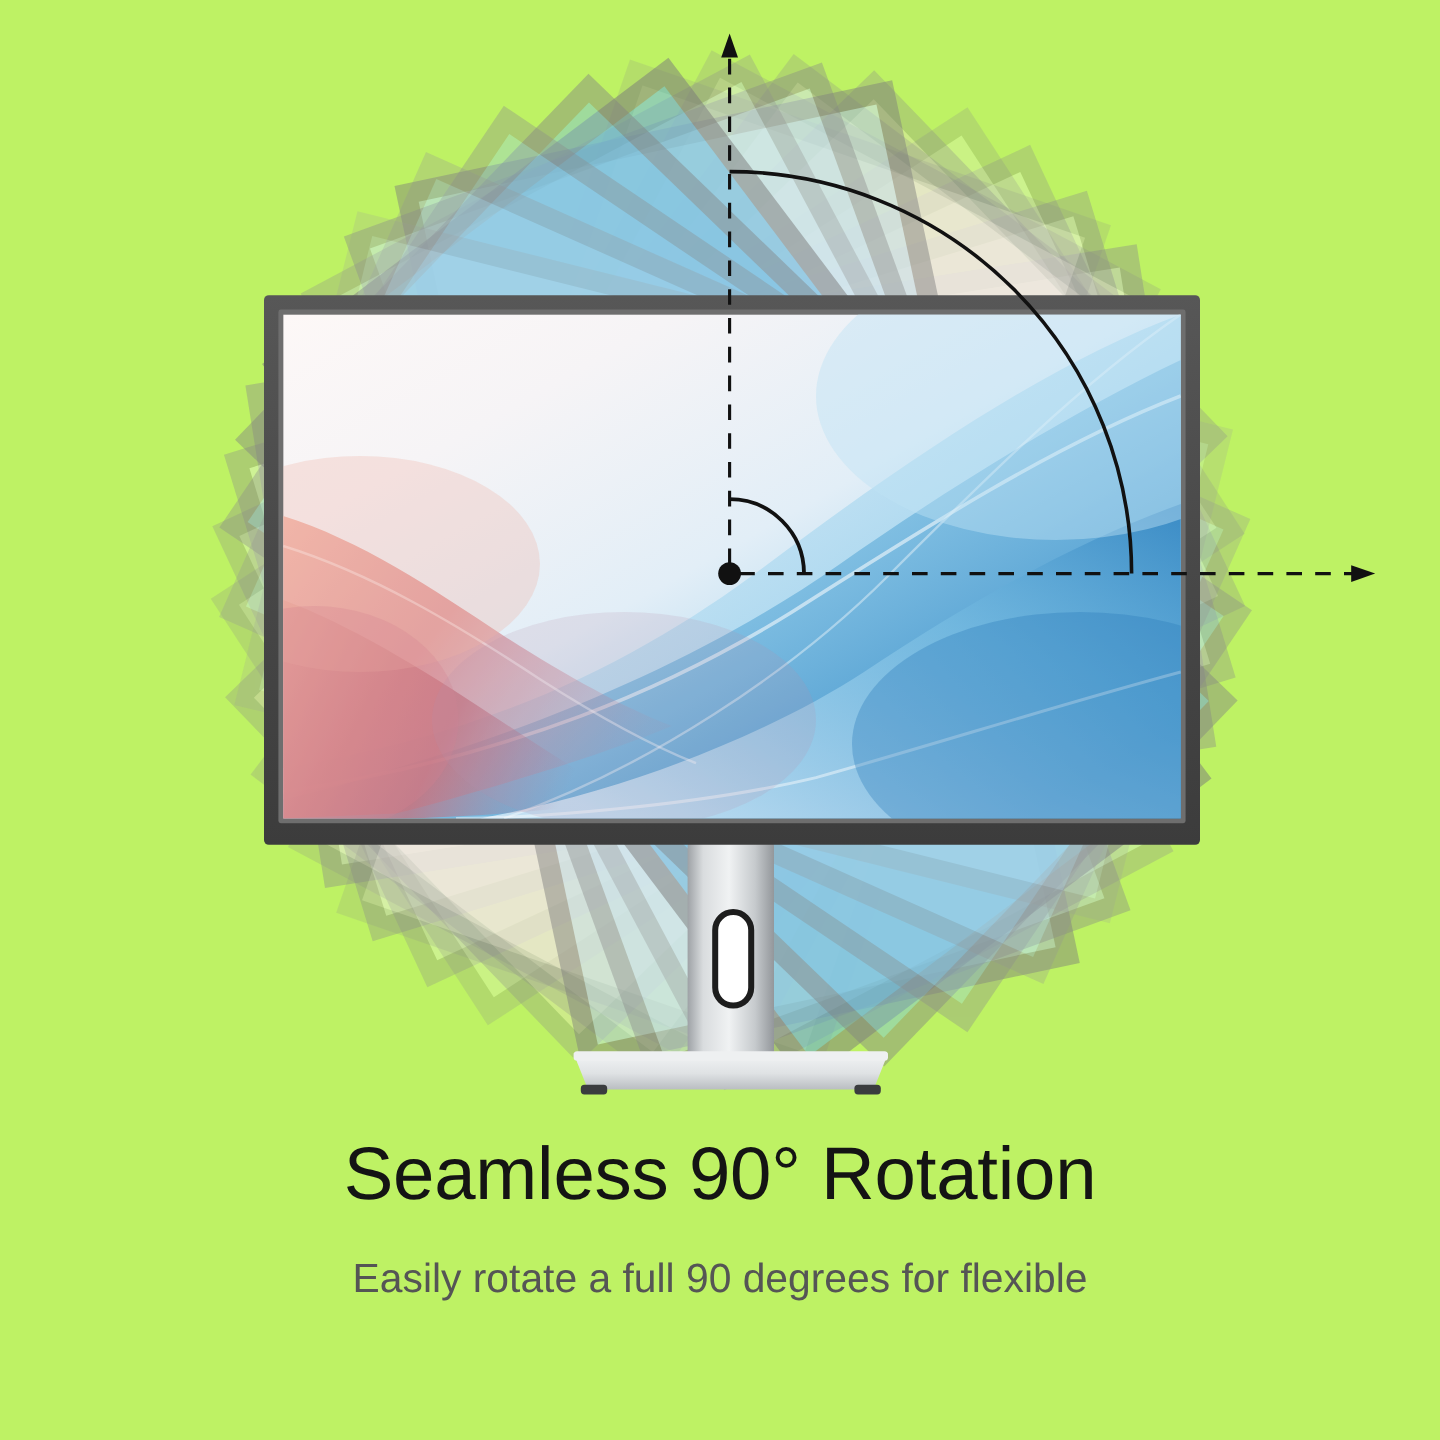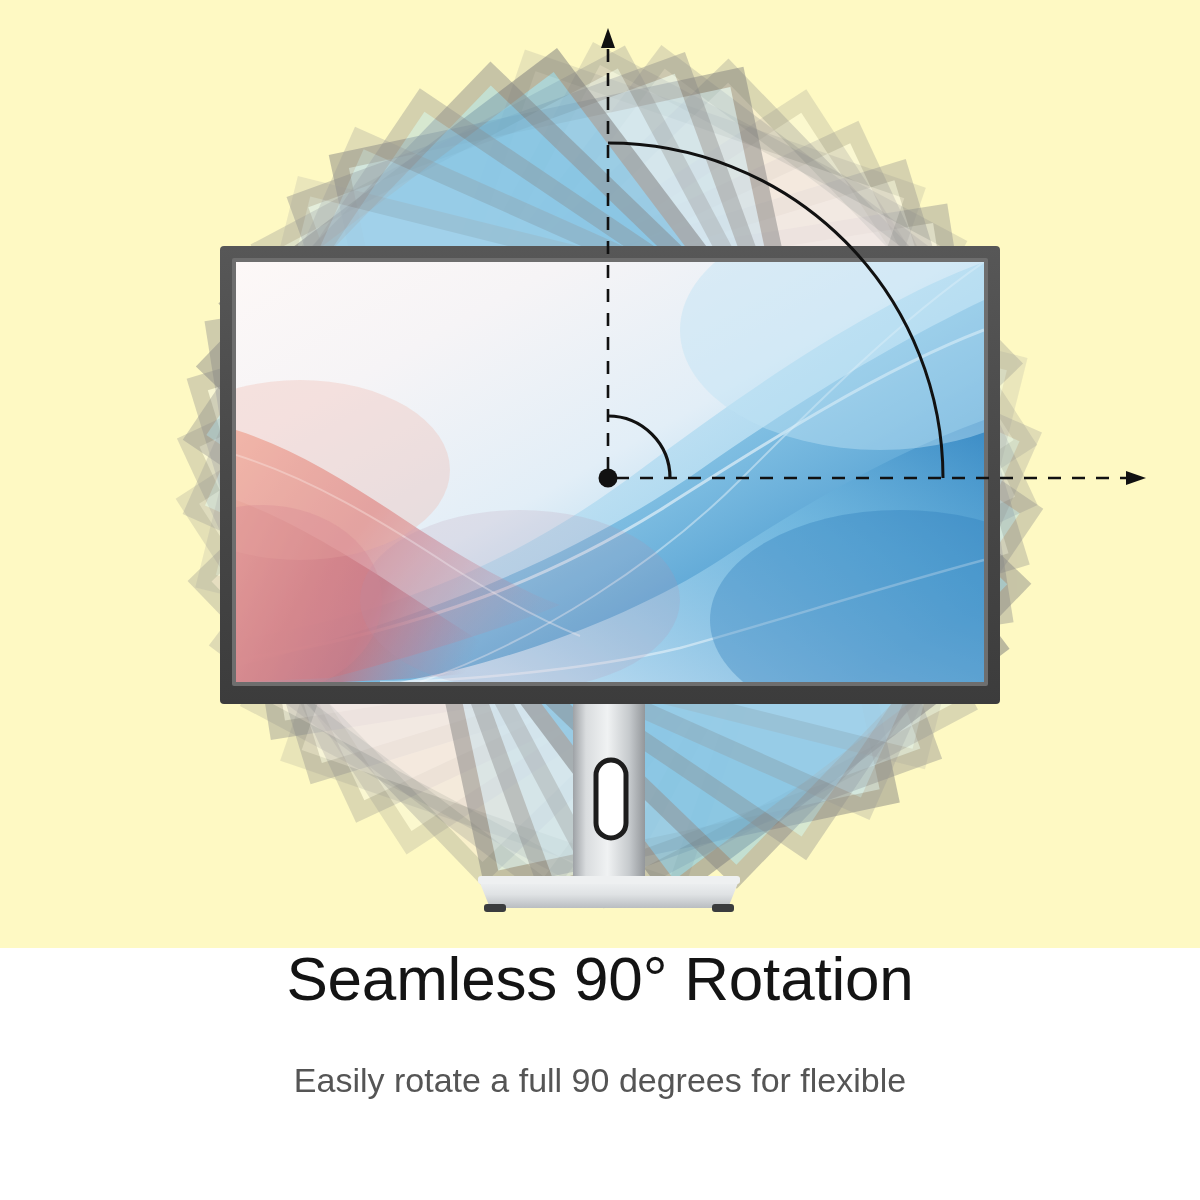--- a/index.html
+++ b/index.html
@@ -9,22 +9,22 @@
   }
   body {
     width: 1200px;
     height: 1200px;
     font-family: "Liberation Sans", sans-serif;
     overflow: hidden;
   }
   #stage {
     position: relative;
     width: 1200px;
-    height: 948px;
-    background: #fef9c3;
+    height: 1200px;
+    background: #bef264;
   }
   #hero {
     position: absolute;
     left: 0;
     top: 0;
     width: 1200px;
     height: 950px;
   }
   #caption {
     position: absolute;
@@ -40,21 +40,21 @@
     letter-spacing: -0.2px;
     line-height: 1.0;
     margin: 0;
     padding: 0;
   }
   .subline {
     font-size: 34px;
     font-weight: 400;
     color: #555555;
     line-height: 1.55;
-    margin: 14px;
+    margin: 0;
     padding-top: 30px;
   }
   .subline span { display: block; }
 </style>
 </head>
 <body>
 
 <div id="stage">
 
   <div id="hero">

